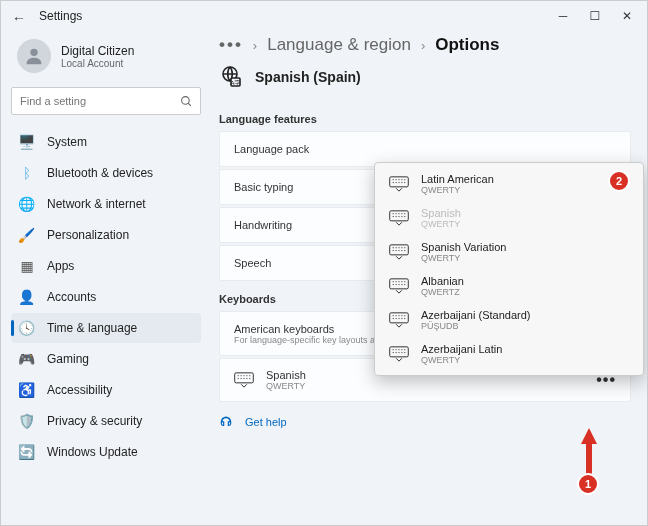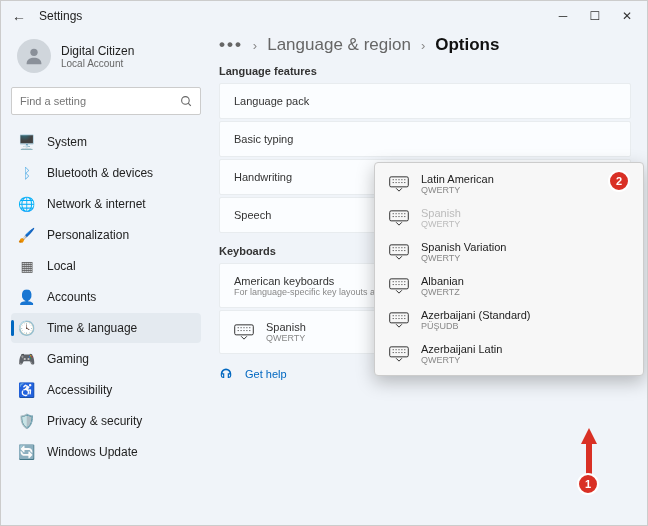--- a/index.html
+++ b/index.html
@@ -102,21 +102,21 @@
         <li class="nav-item">
           <span class="nav-ic" style="color:#3a8de0">🌐</span>
           <span>Network &amp; internet</span>
         </li>
         <li class="nav-item">
           <span class="nav-ic" style="color:#c94f8c">🖌️</span>
           <span>Personalization</span>
         </li>
         <li class="nav-item">
           <span class="nav-ic" style="color:#555">▦</span>
-          <span>Local</span>
+          <span>Apps</span>
         </li>
         <li class="nav-item">
           <span class="nav-ic" style="color:#7a8b99">👤</span>
           <span>Accounts</span>
         </li>
         <li class="nav-item active">
           <span class="nav-ic" style="color:#0067c0">🕓</span>
           <span>Time &amp; language</span>
         </li>
         <li class="nav-item">
@@ -140,20 +140,31 @@
 
   <div class="main">
     <div class="breadcrumb">
       <span class="bc-dots">•••</span>
       <span class="bc-sep">›</span>
       <span class="bc-lang">Language &amp; region</span>
       <span class="bc-sep">›</span>
       <span class="bc-opt">Options</span>
     </div>
 
+    <div class="lang-head">
+      <span class="lang-ic">
+        <svg viewBox="0 0 24 24" fill="none" stroke="#222" stroke-width="1.6">
+            <circle cx="11" cy="9" r="7"></circle>
+            <path d="M4 9h14M11 2c3 3 3 11 0 14M11 2c-3 3-3 11 0 14"></path>
+            <rect x="12" y="13" width="9" height="8" rx="1" fill="#f0f4f9"></rect>
+            <text x="16.5" y="19.5" font-size="6" text-anchor="middle" fill="#222" stroke="none">A字</text>
+          </svg>
+      </span>
+      <span class="lang-name">Spanish (Spain)</span>
+    </div>
 
     <div class="section-h">Language features</div>
     <div id="features">
         <div class="feature-row">Language pack</div>
         <div class="feature-row">Basic typing</div>
         <div class="feature-row">Handwriting</div>
         <div class="feature-row">Speech</div>
       </div>
 
     <div class="section-h" style="margin-top:12px">Keyboards</div>

